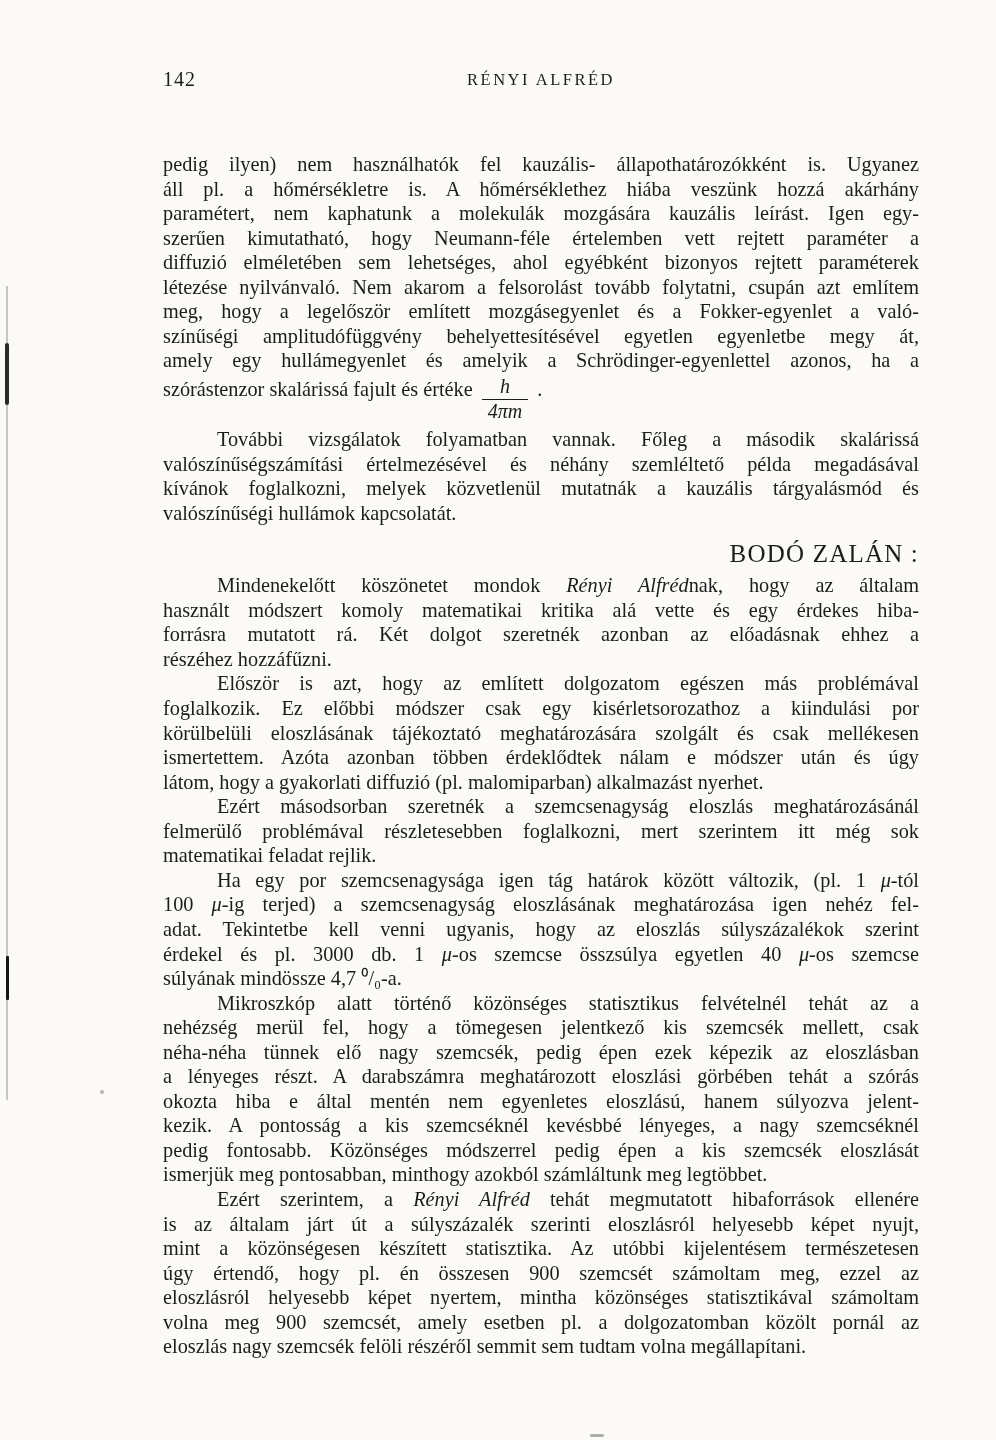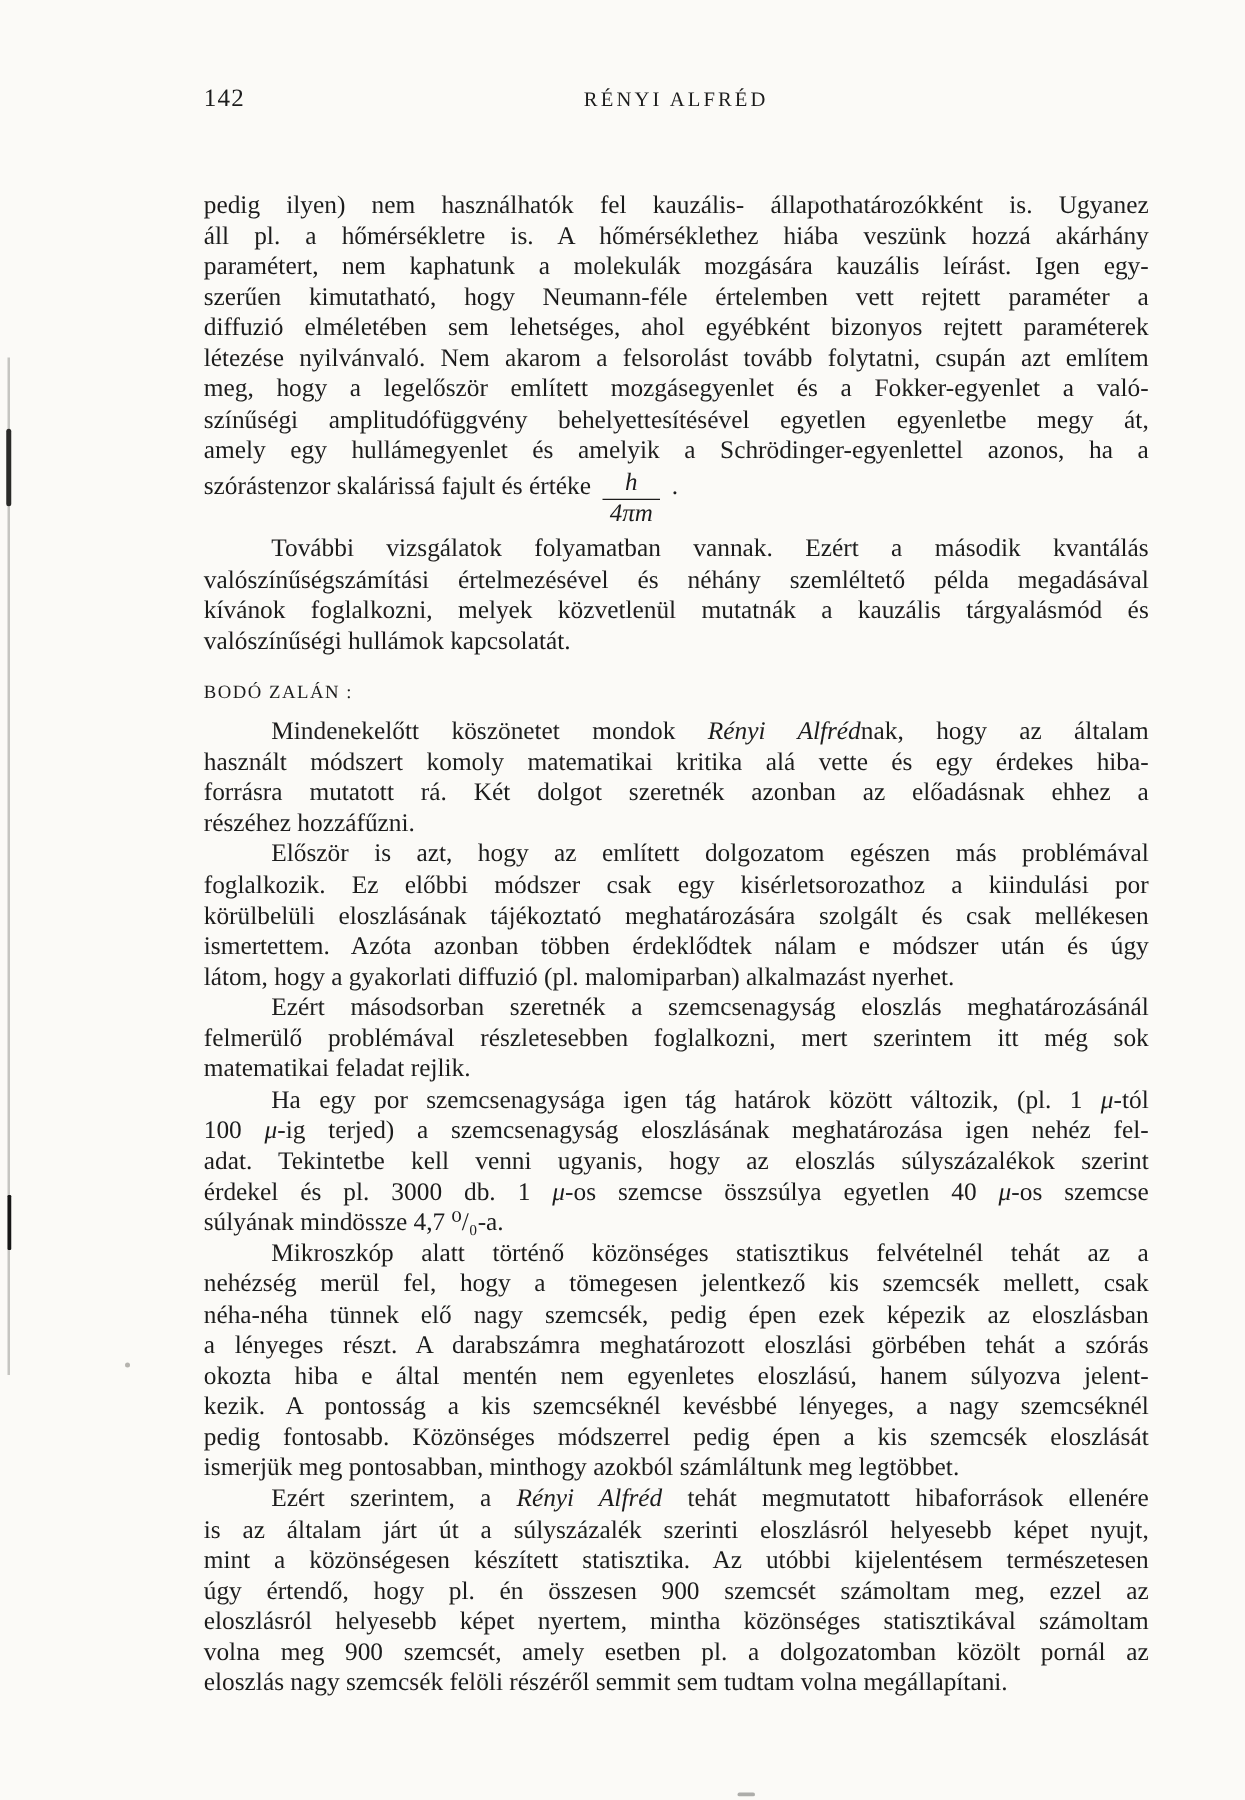--- a/index.html
+++ b/index.html
@@ -37,27 +37,29 @@
   }
   .paragraph{margin:0;}
   .line{
     line-height:24.55px;
     text-align:justify;
     text-align-last:justify;
     white-space:normal;
   }
   .line.last{
     text-align-last:left;
+    font-family:Liberation Serif, serif;
   }
   .paragraph.indent .line:first-child{text-indent:54px;}
   .section-heading{
     margin:17px 0 7px 0;
-    font-size:15px;
+    font-size:25px;
     letter-spacing:1.2px;
     line-height:24px;
+    text-align:right;
   }
   .formula-line{
     line-height:24.55px;
     margin:3px 0 5px 0;
     text-align:left;
   }
   .frac{
     display:inline-block;
     vertical-align:-1.05em;
     text-align:center;
@@ -93,21 +95,21 @@
         <div class="line"><span>paramétert, nem kaphatunk a molekulák mozgására kauzális leírást. Igen egy-</span></div>
         <div class="line"><span>szerűen kimutatható, hogy Neumann-féle értelemben vett rejtett paraméter a</span></div>
         <div class="line"><span>diffuzió elméletében sem lehetséges, ahol egyébként bizonyos rejtett paraméterek</span></div>
         <div class="line"><span>létezése nyilvánvaló. Nem akarom a felsorolást tovább folytatni, csupán azt említem</span></div>
         <div class="line"><span>meg, hogy a legelőször említett mozgásegyenlet és a Fokker-egyenlet a való-</span></div>
         <div class="line"><span>színűségi amplitudófüggvény behelyettesítésével egyetlen egyenletbe megy át,</span></div>
         <div class="line"><span>amely egy hullámegyenlet és amelyik a Schrödinger-egyenlettel azonos, ha a</span></div>
       </div>
       <div class="formula-line"><span>szórástenzor skalárissá fajult és értéke </span><span class="frac"><span class="num">h</span><span class="den">4πm</span></span><span> .</span></div>
       <div class="paragraph indent">
-        <div class="line"><span>További vizsgálatok folyamatban vannak. Ezért a második kvantálás</span></div>
+        <div class="line"><span>További vizsgálatok folyamatban vannak. Főleg a második skalárissá</span></div>
         <div class="line"><span>valószínűségszámítási értelmezésével és néhány szemléltető példa megadásával</span></div>
         <div class="line"><span>kívánok foglalkozni, melyek közvetlenül mutatnák a kauzális tárgyalásmód és</span></div>
         <div class="line last"><span>valószínűségi hullámok kapcsolatát.</span></div>
       </div>
       <div class="section-heading">BODÓ ZALÁN :</div>
       <div class="paragraph indent">
         <div class="line"><span>Mindenekelőtt köszönetet mondok </span><i>Rényi Alfréd</i><span>nak, hogy az általam</span></div>
         <div class="line"><span>használt módszert komoly matematikai kritika alá vette és egy érdekes hiba-</span></div>
         <div class="line"><span>forrásra mutatott rá. Két dolgot szeretnék azonban az előadásnak ehhez a</span></div>
         <div class="line last"><span>részéhez hozzáfűzni.</span></div>

